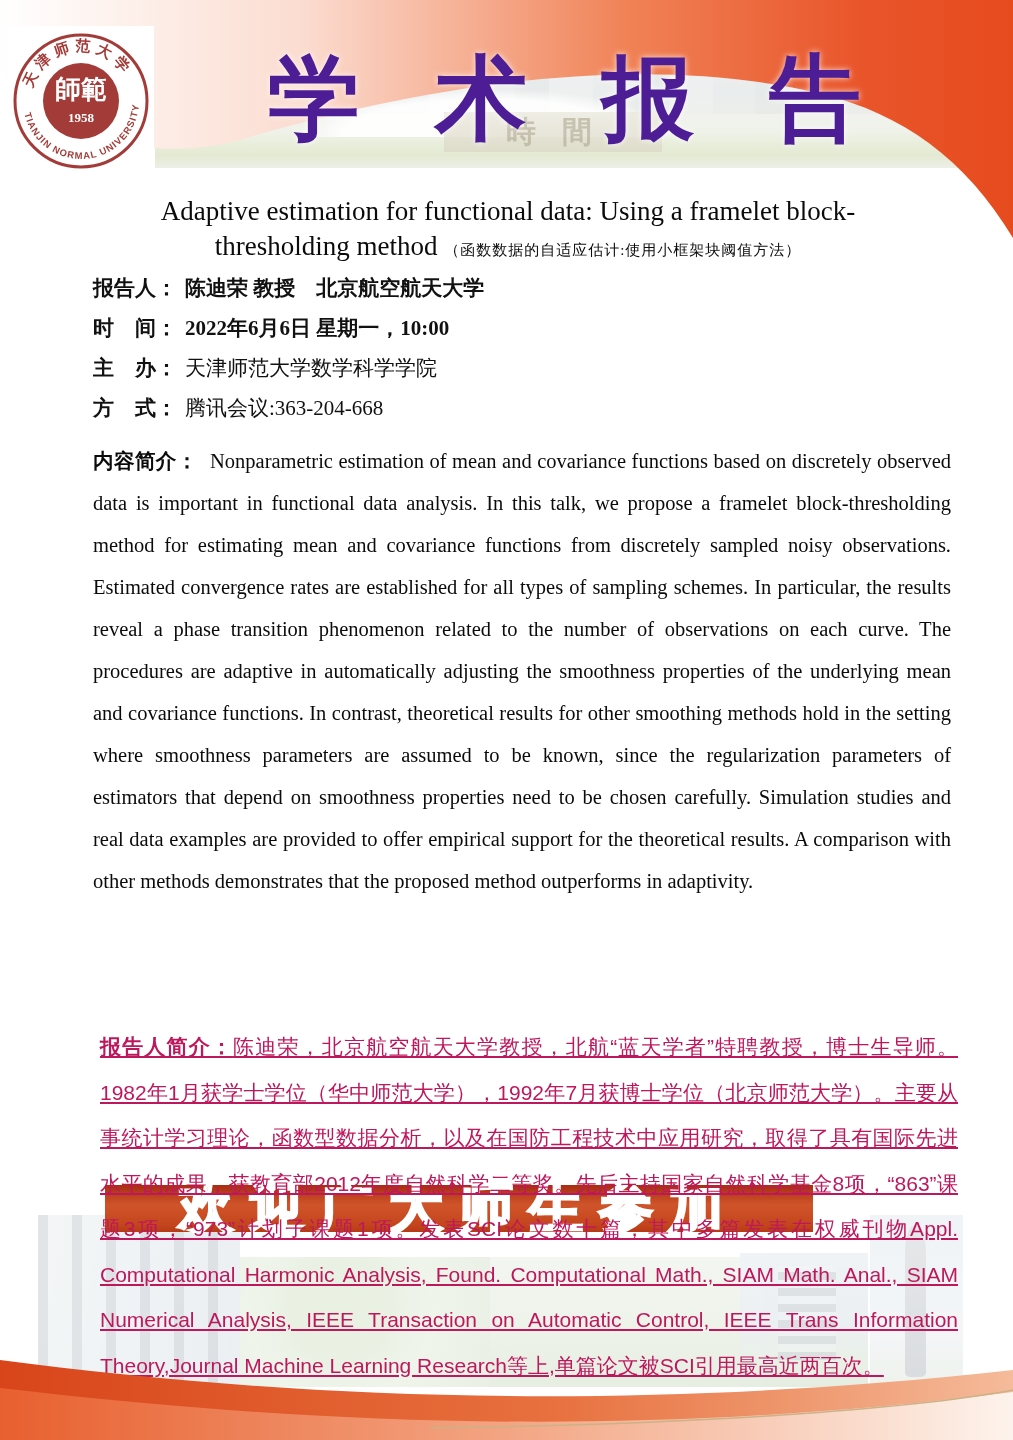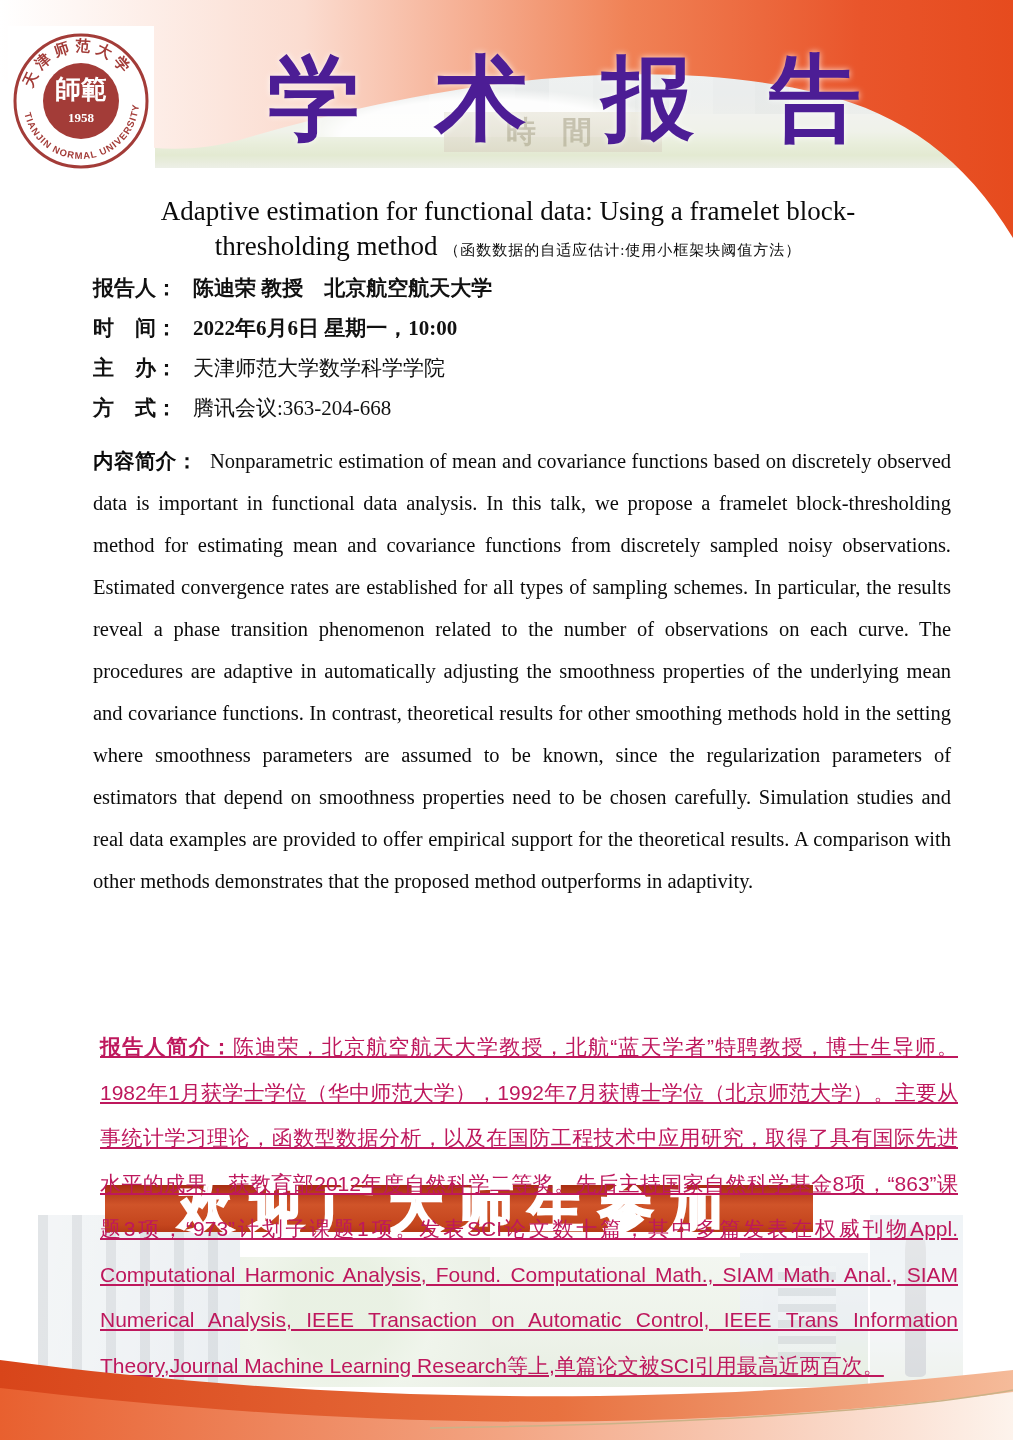--- a/index.html
+++ b/index.html
@@ -38,21 +38,21 @@
   .logo-box{position:absolute;left:8px;top:26px;width:146px;height:150px;background:#ffffff;display:flex;align-items:center;justify-content:center;}
   
   .title-block{
     position:absolute;top:194px;left:78px;width:860px;text-align:center;
     font-size:27px;line-height:35px;color:#0b0b0b;
   }
   .title-zh{font-size:15px;letter-spacing:1px;}
   
   .meta{position:absolute;top:274px;left:93px;width:860px;font-size:21px;}
   .meta-row{display:flex;align-items:baseline;height:40px;}
-  .meta-label{font-weight:bold;font-family:"Liberation Sans","DejaVu Sans",sans-serif;margin-right:16px;white-space:pre;}
+  .meta-label{font-weight:bold;font-family:"Liberation Sans","DejaVu Sans",sans-serif;margin-right:8px;white-space:pre;}
   .meta-val-bold{font-weight:bold;}
   
   .abstract{
     position:absolute;top:440px;left:93px;width:858px;
     font-size:20.5px;line-height:42px;text-align:justify;color:#0b0b0b;
   }
   .inline-label{font-weight:bold;font-family:"Liberation Sans","DejaVu Sans",sans-serif;white-space:pre;}
   
   .bio{
     position:absolute;top:1024px;left:100px;width:858px;z-index:5;

